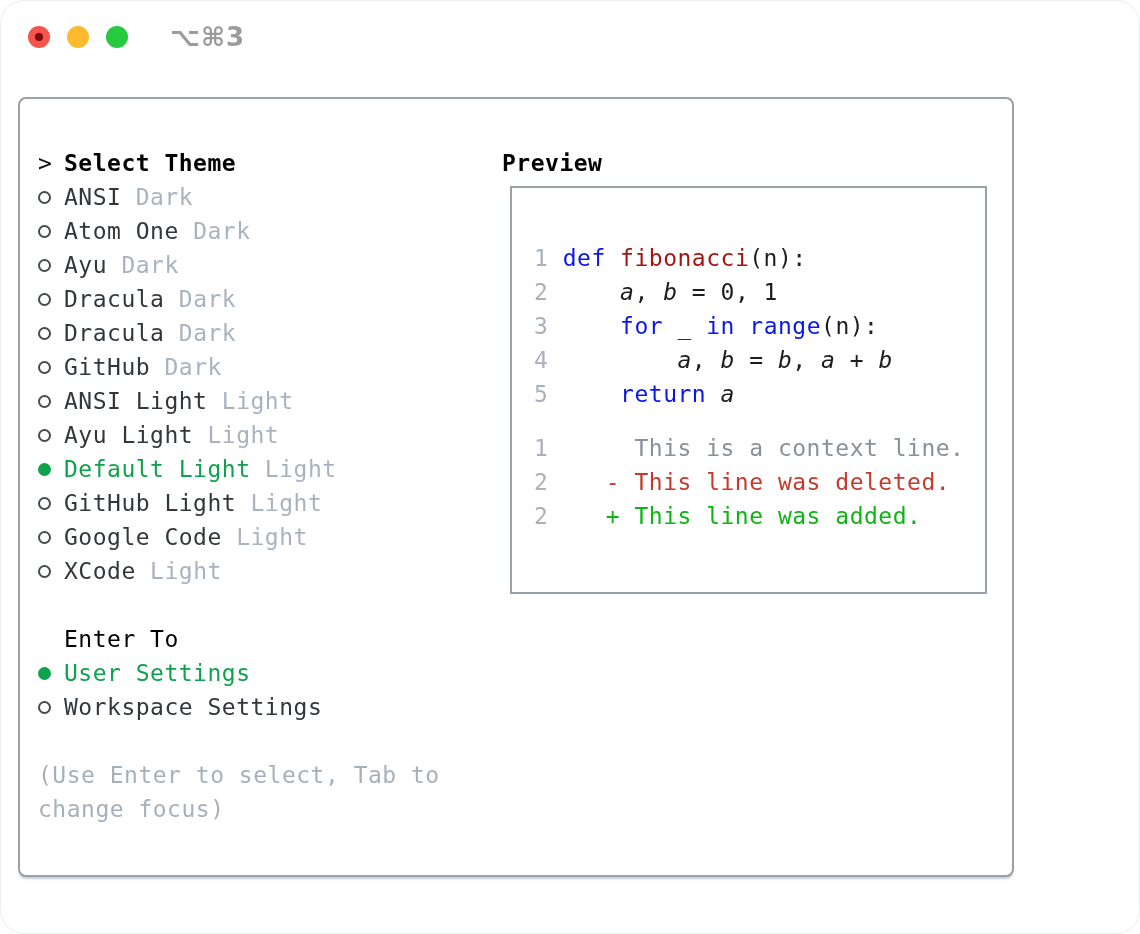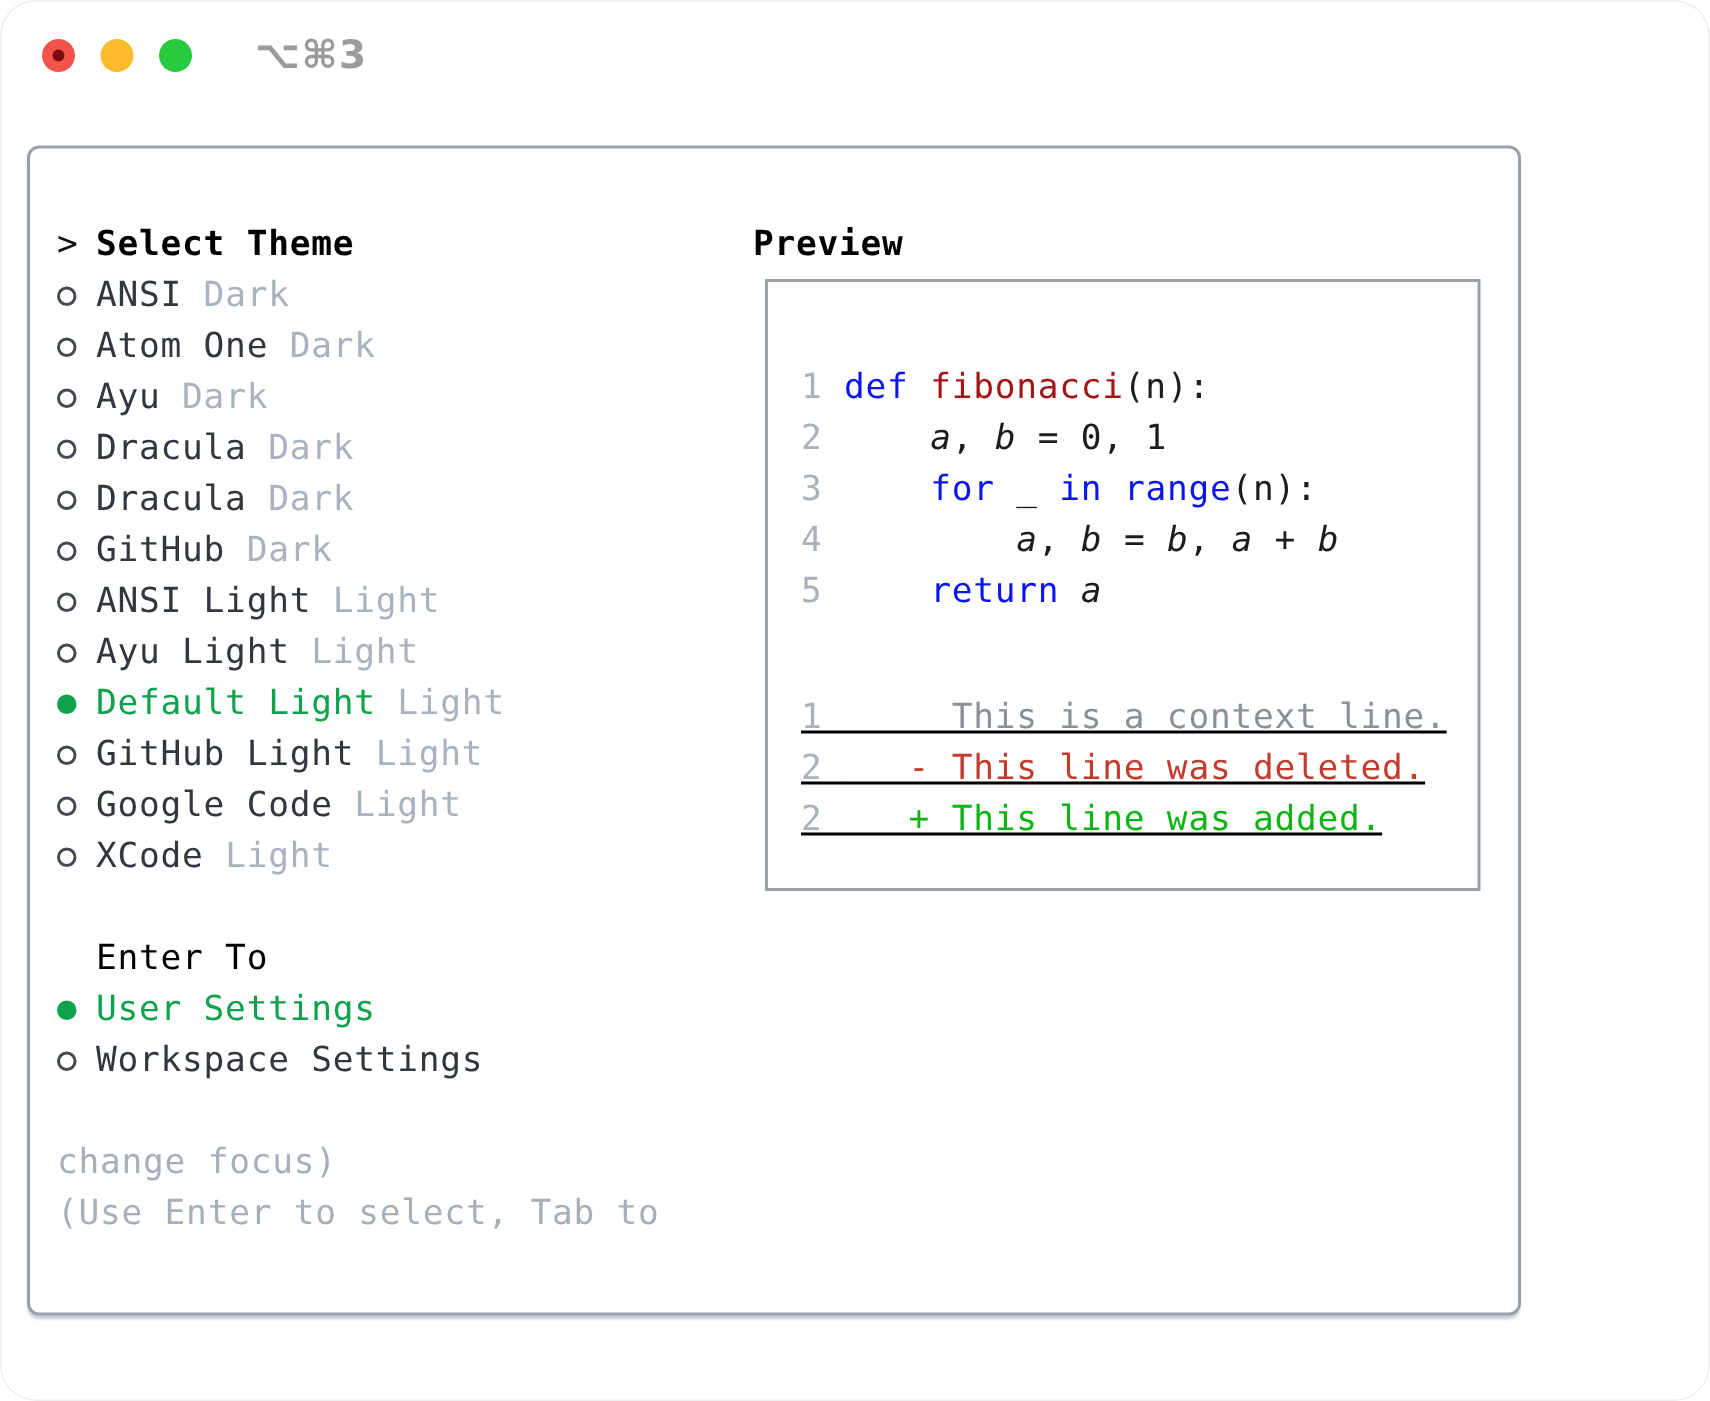--- a/index.html
+++ b/index.html
@@ -37,21 +37,21 @@
   .name.sel{color:#0fa24c;}
   .tag{color:#a9b3c0;}
   .hint{position:absolute;left:18px;top:659px;color:#a6b0bb;}
   
   .preview-title{position:absolute;left:482px;top:47px;height:34px;line-height:34px;
                  font-weight:bold;color:#000;font-size:23px;letter-spacing:.5px;}
   .preview-box{position:absolute;left:490px;top:87px;width:473px;height:404px;
                border:2px solid #9aa1ab;background:#fff;}
   .code{position:absolute;left:22px;top:53px;}
   .code-line{height:34px;line-height:34px;font-size:23px;letter-spacing:.5px;white-space:pre;}
-  .diff{margin-top:50px;text-decoration:underline;}
+  .diff{margin-top:20px;}
   .ln{color:#a9b1bc;}
   .kw{color:#0a16ee;}
   .fn{color:#a31515;}
   .tx{color:#1c1c1c;}
   .var{color:#1c1c1c;font-style:italic;}
   .ctx{color:#8a9099;}
   .del{color:#c23b2c;}
   .add{color:#0db414;text-align:right;}
 </style>
 </head>
@@ -95,21 +95,21 @@
       <div class="row">
         <div class="marker"></div>
         <span class="subhdr">Enter To</span>
       </div>
       <div id="apply-rows">
           <div class="row"><div class="marker"><span class="dot sel"></span></div><span class="name sel">User Settings</span></div>
           <div class="row"><div class="marker"><span class="dot"></span></div><span class="name">Workspace Settings</span></div>
         </div>
     </div>
 
-    <div class="hint mono" id="hint"><div class="code-line">change focus)</div><div class="code-line">(Use Enter to select, Tab to</div></div>
+    <div class="hint mono" id="hint"><div class="code-line">(Use Enter to select, Tab to</div><div class="code-line">change focus)</div></div>
 
     <div class="preview-title">Preview</div>
 
     <div class="preview-box">
       <div class="code">
         <div id="code-lines">
             <div class="code-line"><span class="ln">1 </span><span class="kw">def</span><span class="tx"> </span><span class="fn">fibonacci</span><span class="tx">(n):</span></div>
             <div class="code-line"><span class="ln">2 </span><span class="tx">    </span><span class="var">a</span><span class="tx">, </span><span class="var">b</span><span class="tx"> = </span><span class="tx">0, 1</span></div>
             <div class="code-line"><span class="ln">3 </span><span class="tx">    </span><span class="kw">for</span><span class="tx"> </span><span class="var">_</span><span class="tx"> </span><span class="kw">in</span><span class="tx"> </span><span class="kw">range</span><span class="tx">(n):</span></div>
             <div class="code-line"><span class="ln">4 </span><span class="tx">        </span><span class="var">a</span><span class="tx">, </span><span class="var">b</span><span class="tx"> = </span><span class="var">b</span><span class="tx">, </span><span class="var">a</span><span class="tx"> + </span><span class="var">b</span></div>

